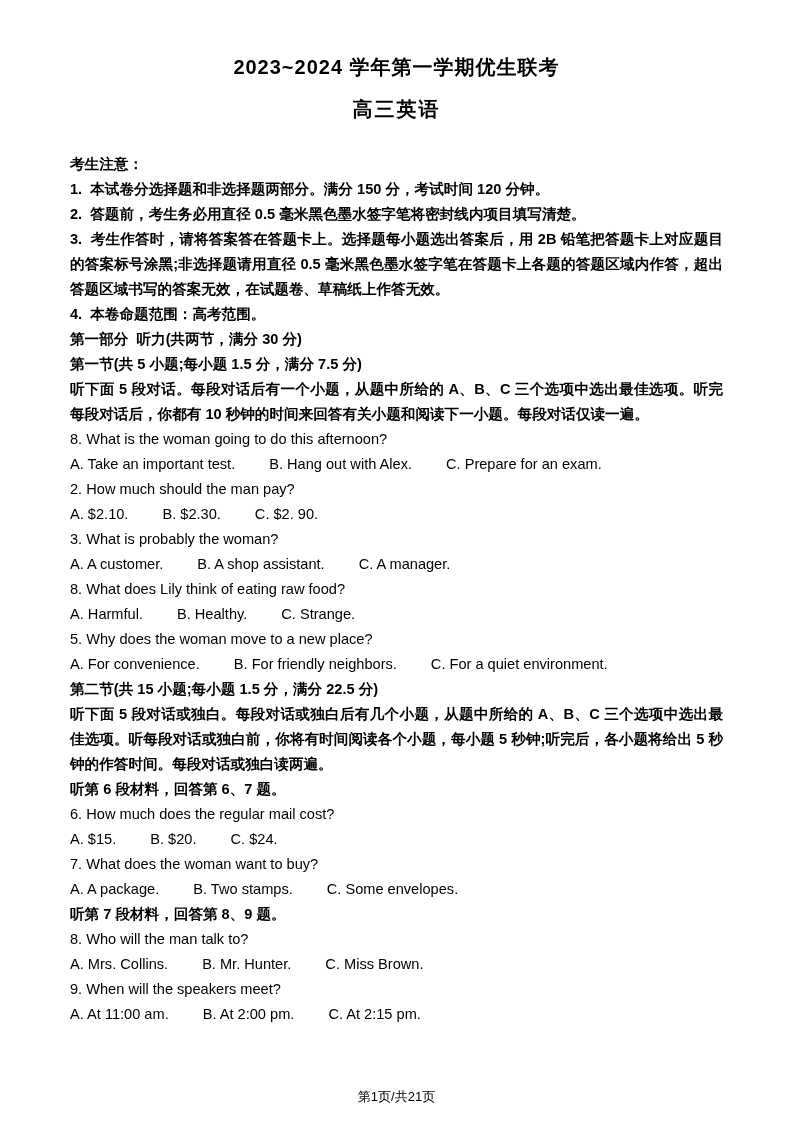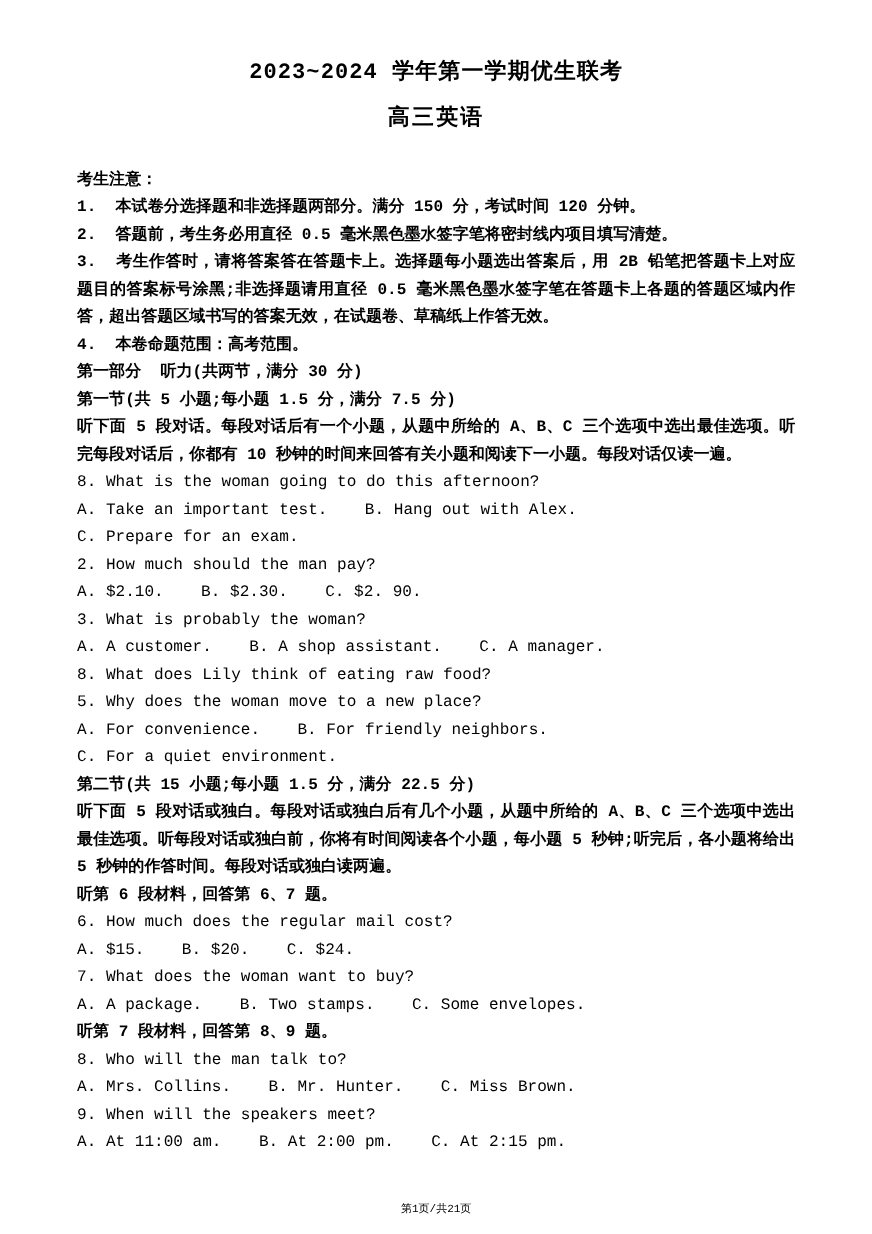--- a/index.html
+++ b/index.html
@@ -3,21 +3,21 @@
 <meta charset="utf-8">
 <style>
   html, body { margin: 0; padding: 0; background: #ffffff; }
   .page {
     position: relative;
     width: 793px;
     height: 1122px;
     margin: 0 auto;
     background: #ffffff;
     color: #000000;
-    font-family: Liberation Mono, monospace;
+    font-family: Liberation Sans, sans-serif;
     box-sizing: border-box;
     padding: 52px 70px 0 70px;
     overflow: hidden;
   }
   .doc-title {
     text-align: center;
     font-weight: bold;
     font-size: 20px;
     line-height: 30px;
     letter-spacing: 1px;
@@ -43,21 +43,21 @@
     display: inline-block;
     margin-right: 34px;
   }
   .line.options .opt:last-child { margin-right: 0; }
   .footer {
     position: absolute;
     left: 0;
     right: 0;
     bottom: 16px;
     text-align: center;
-    font-size: 10px;
+    font-size: 13px;
     color: #000000;
   }
 </style>
 </head>
 <body>
 
 <div class="page">
   <div class="doc-title">2023~2024 学年第一学期优生联考</div>
   <div class="doc-subtitle">高三英语</div>
 
@@ -70,20 +70,21 @@
       <div class="line bold">第一部分  听力(共两节，满分 30 分)</div>
       <div class="line bold">第一节(共 5 小题;每小题 1.5 分，满分 7.5 分)</div>
       <div class="line bold wrap">听下面 5 段对话。每段对话后有一个小题，从题中所给的 A、B、C 三个选项中选出最佳选项。听完每段对话后，你都有 10 秒钟的时间来回答有关小题和阅读下一小题。每段对话仅读一遍。</div>
       <div class="line">8. What is the woman going to do this afternoon?</div>
       <div class="line options"><span class="opt">A. Take an important test.</span><span class="opt">B. Hang out with Alex.</span><span class="opt">C. Prepare for an exam.</span></div>
       <div class="line">2. How much should the man pay?</div>
       <div class="line options"><span class="opt">A. $2.10.</span><span class="opt">B. $2.30.</span><span class="opt">C. $2. 90.</span></div>
       <div class="line">3. What is probably the woman?</div>
       <div class="line options"><span class="opt">A. A customer.</span><span class="opt">B. A shop assistant.</span><span class="opt">C. A manager.</span></div>
       <div class="line">8. What does Lily think of eating raw food?</div>
+      <div class="line options"><span class="opt">A. Harmful.</span><span class="opt">B. Healthy.</span><span class="opt">C. Strange.</span></div>
       <div class="line">5. Why does the woman move to a new place?</div>
       <div class="line options"><span class="opt">A. For convenience.</span><span class="opt">B. For friendly neighbors.</span><span class="opt">C. For a quiet environment.</span></div>
       <div class="line bold">第二节(共 15 小题;每小题 1.5 分，满分 22.5 分)</div>
       <div class="line bold wrap">听下面 5 段对话或独白。每段对话或独白后有几个小题，从题中所给的 A、B、C 三个选项中选出最佳选项。听每段对话或独白前，你将有时间阅读各个小题，每小题 5 秒钟;听完后，各小题将给出 5 秒钟的作答时间。每段对话或独白读两遍。</div>
       <div class="line bold">听第 6 段材料，回答第 6、7 题。</div>
       <div class="line">6. How much does the regular mail cost?</div>
       <div class="line options"><span class="opt">A. $15.</span><span class="opt">B. $20.</span><span class="opt">C. $24.</span></div>
       <div class="line">7. What does the woman want to buy?</div>
       <div class="line options"><span class="opt">A. A package.</span><span class="opt">B. Two stamps.</span><span class="opt">C. Some envelopes.</span></div>
       <div class="line bold">听第 7 段材料，回答第 8、9 题。</div>

